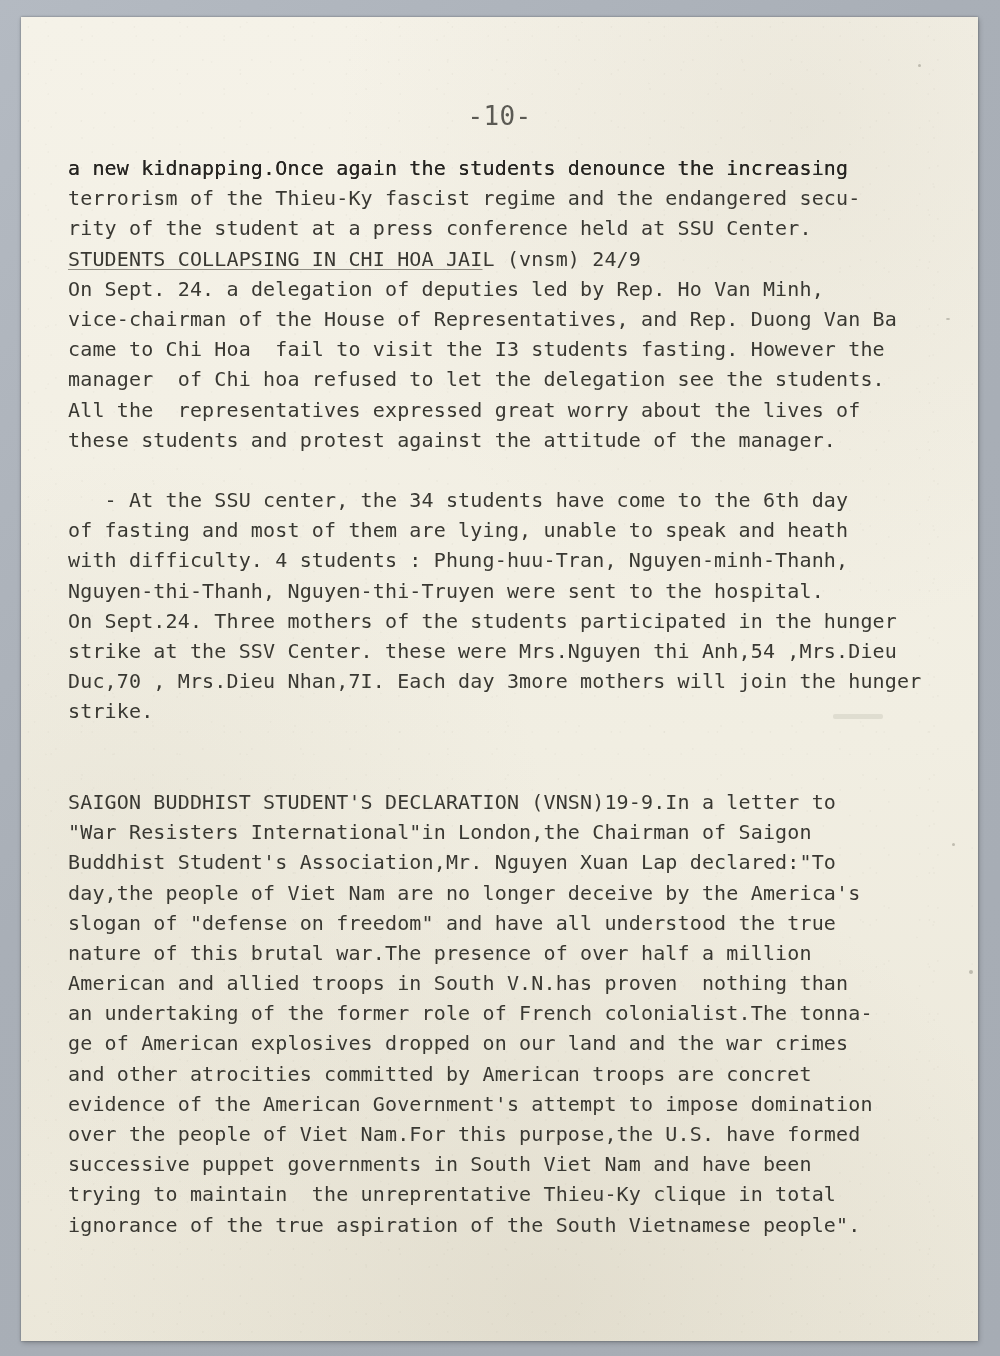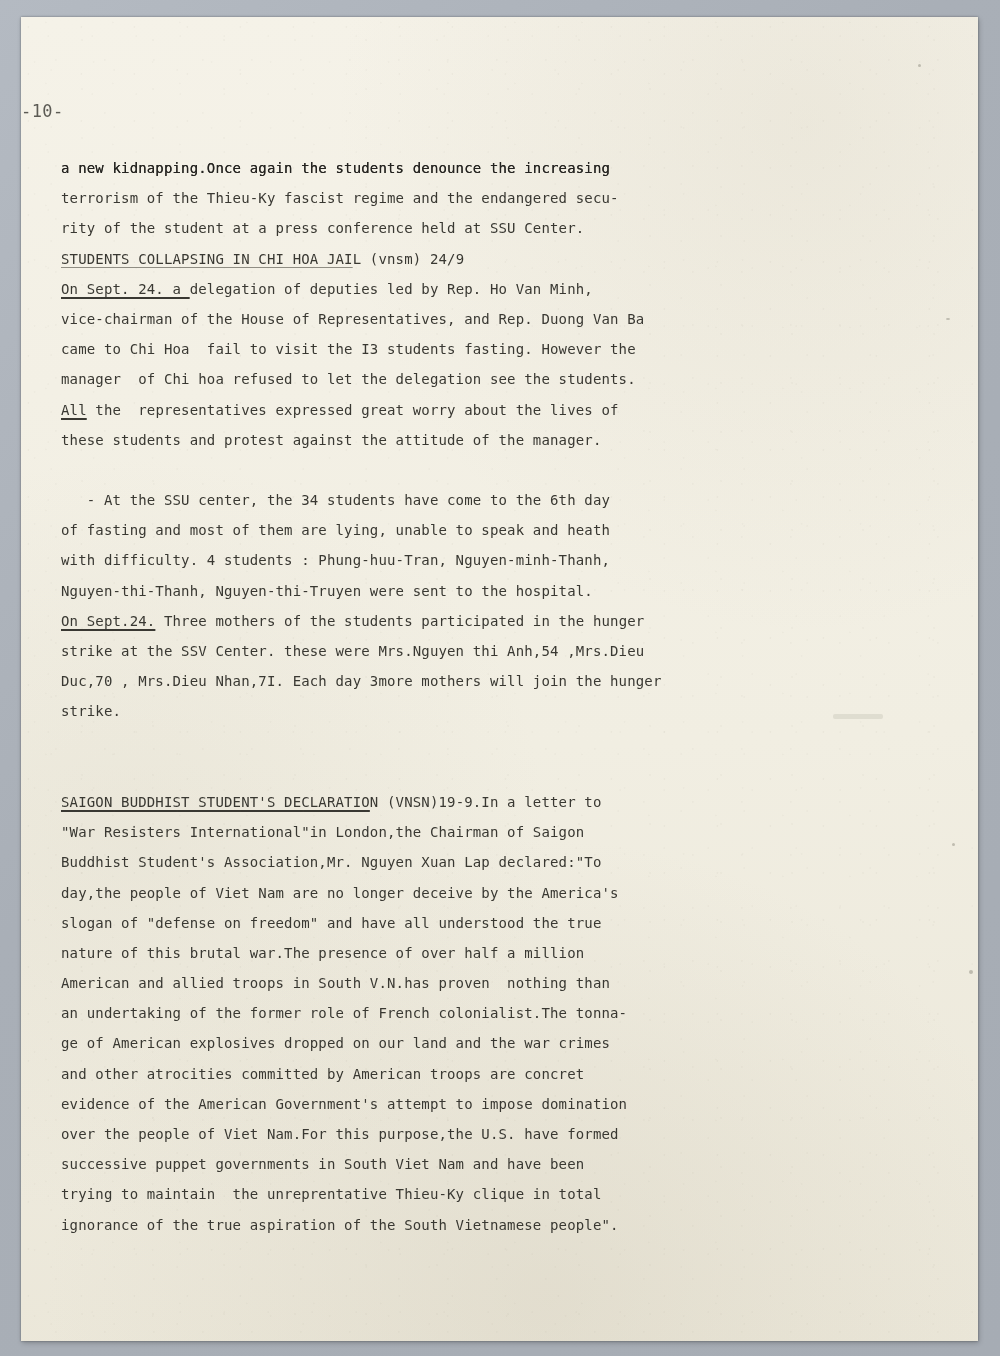--- a/index.html
+++ b/index.html
@@ -50,51 +50,51 @@
       radial-gradient(circle at 71% 81%, rgba(120,112,95,0.13) 0.6px, rgba(0,0,0,0) 1.2px),
       radial-gradient(circle at 48% 93%, rgba(120,112,95,0.12) 0.6px, rgba(0,0,0,0) 1.2px);
     background-size: 53px 47px, 67px 61px, 44px 58px, 71px 49px, 59px 66px, 49px 53px, 63px 57px;
   }
 
   #page-number {
     position: absolute;
     left: 0;
     top: 84px;
     width: 957px;
-    text-align: left;
-    font-size: 17px;
+    text-align: center;
+    font-size: 26px;
     letter-spacing: 0.4px;
     color: #3b3a35;
     opacity: 0.82;
   }
 
   #typed-body {
     position: absolute;
-    left: 40px;
+    left: 47px;
     top: 136px;
     width: 880px;
-    font-size: 14px;
+    font-size: 20px;
     line-height: 30.2px;
     color: #2e2d28;
     white-space: pre;
     letter-spacing: 0.15px;
   }
 
   .tline {
     display: block;
     height: 30.2px;
     white-space: pre;
   }
   .blank { color: transparent; }
 
   
   .ink-dark   { color: #242320; text-shadow: 0 0 0.35px rgba(30,28,24,0.85); }
   .ink-mid    { color: #393832; }
 
-  .u { text-decoration: underline; text-underline-offset: 3px; text-decoration-thickness: 1.6px; }
+  .u { text-underline-offset: 3px; text-decoration-thickness: 1.6px; }
   .u-faint {
     text-decoration: underline;
     text-underline-offset: 3px;
     text-decoration-thickness: 1.3px;
     text-decoration-color: rgba(60,58,50,0.55);
     margin-top: 28px;
   }
 
   
   .margin-fleck {

